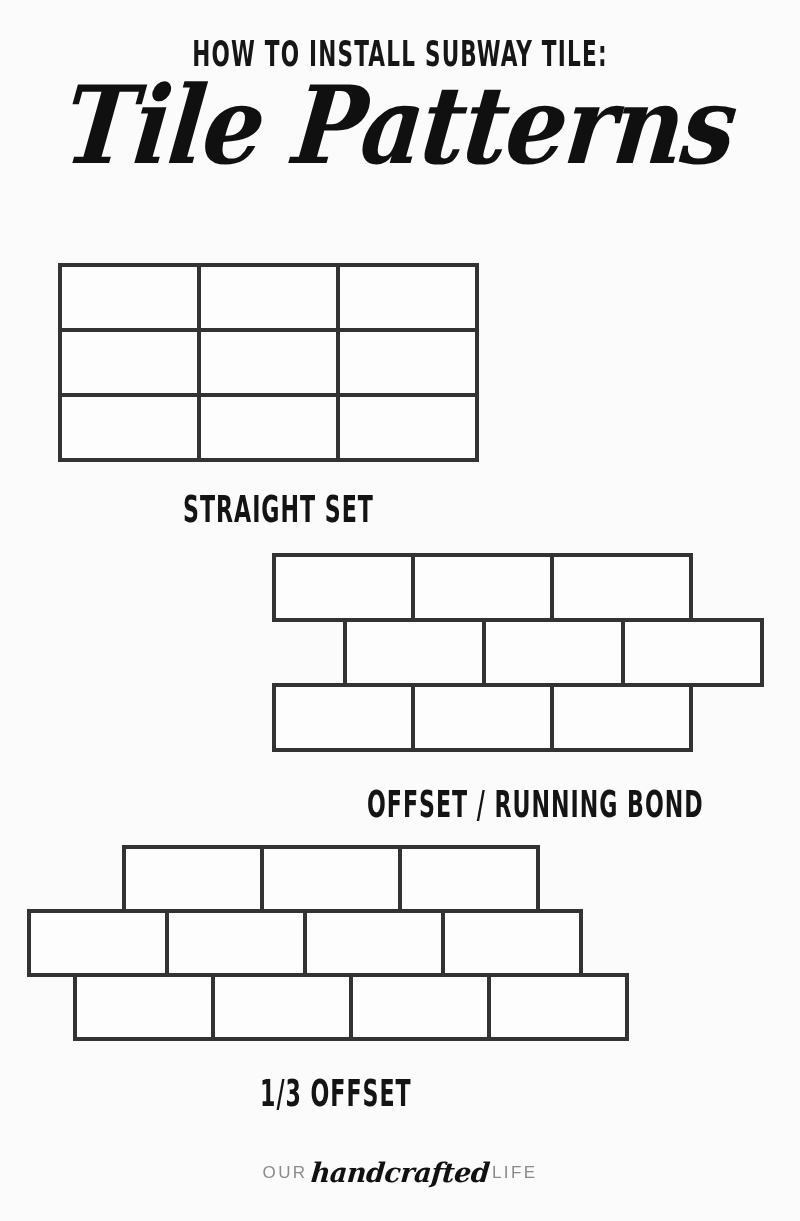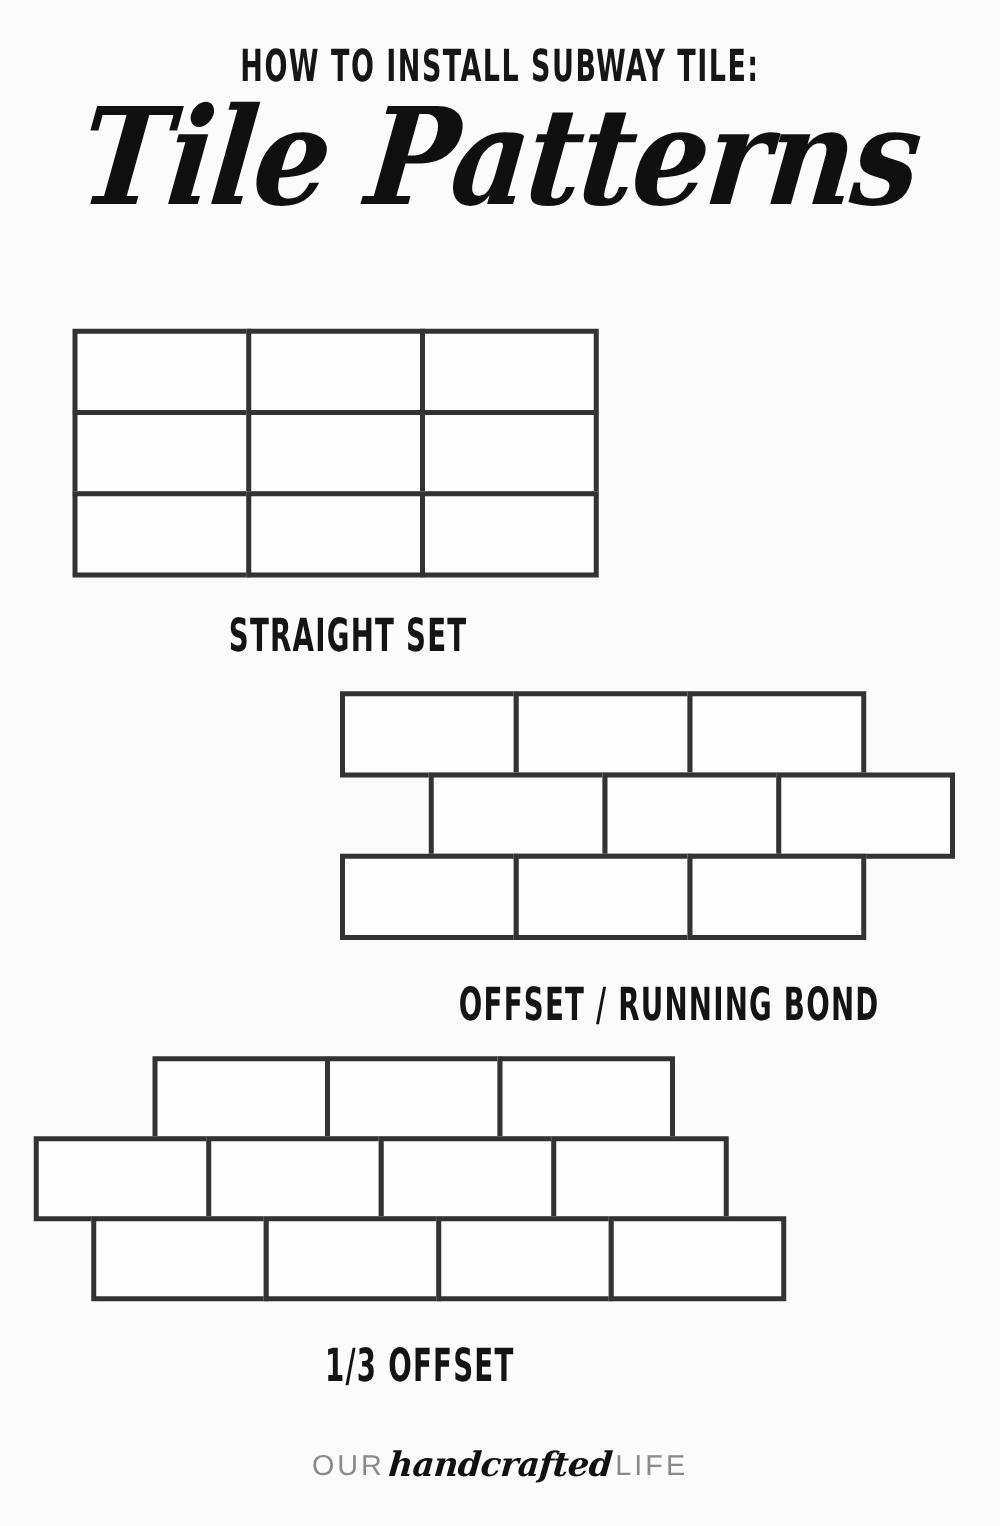--- a/index.html
+++ b/index.html
@@ -88,21 +88,21 @@
     position: absolute;
     left: 0;
     top: 1157px;
     width: 800px;
     text-align: center;
     white-space: nowrap;
   }
   .footer .lf-our,
   .footer .lf-life {
     font-family: "Liberation Sans", sans-serif;
-    font-size: 23px;
+    font-size: 17px;
     letter-spacing: 2.4px;
     color: #8a8a8a;
     text-transform: uppercase;
     vertical-align: middle;
   }
   .footer .lf-script {
     font-family: "DejaVu Serif", "Liberation Serif", serif;
     font-style: italic;
     font-weight: 700;
     font-size: 27px;

